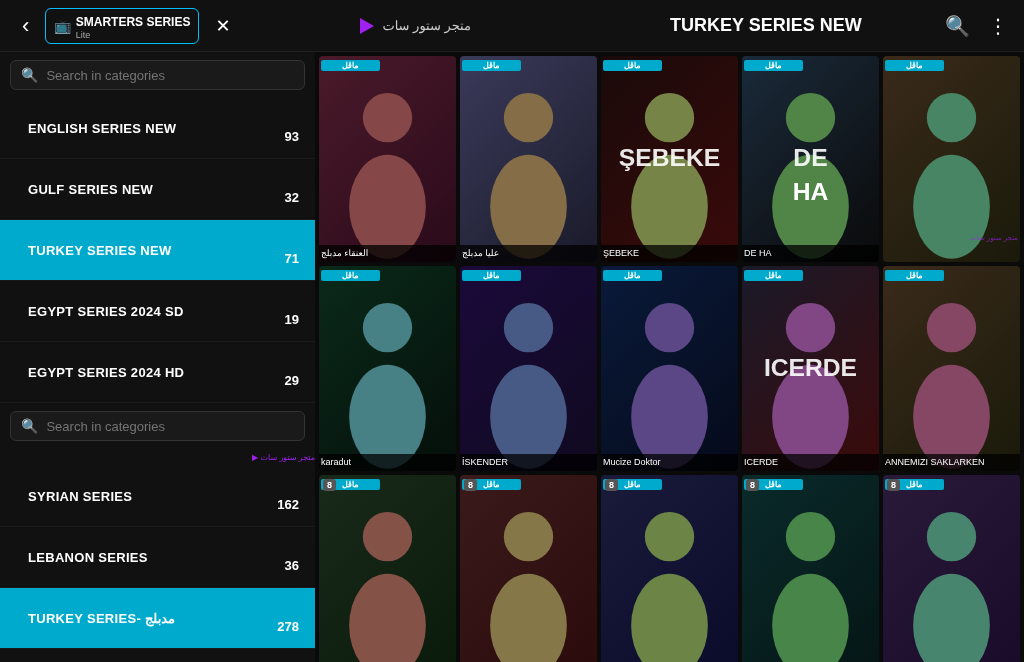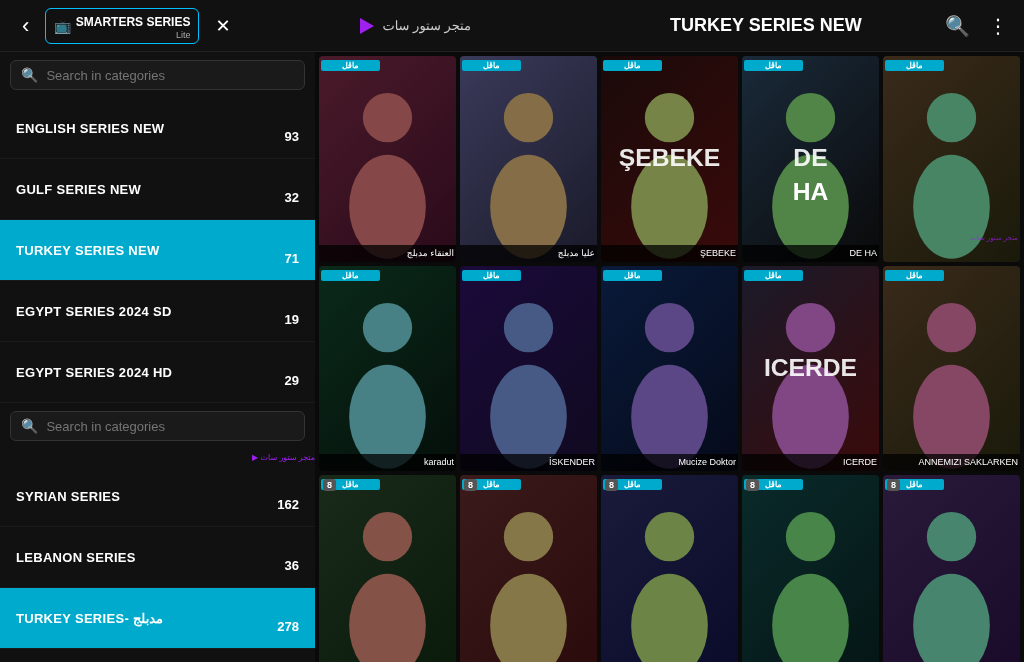--- a/index.html
+++ b/index.html
@@ -46,21 +46,21 @@
     .logo-text {
       font-size: 12px;
       font-weight: bold;
       color: #fff;
       line-height: 1.1;
     }
     .logo-lite {
       font-size: 9px;
       color: #aaa;
       display: block;
-      text-align: right;
+      text-align: left;
     }
     .close-btn {
       color: #fff;
       font-size: 18px;
       cursor: pointer;
       padding: 4px 10px;
     }
     .header-arabic {
       flex: 1;
       text-align: center;
@@ -152,20 +152,21 @@
     }
     .sidebar-item.active {
       background: #00aacc;
     }
     .sidebar-item-label {
       font-size: 13px;
       font-weight: bold;
       color: #fff;
       text-transform: uppercase;
       letter-spacing: 0.3px;
+      margin-left: 12px;
     }
     .sidebar-item-count {
       font-size: 13px;
       color: #fff;
       font-weight: bold;
       margin-top: 17px;
     }
 
     
     .grid-area {
@@ -207,21 +208,21 @@
     }
 
     .card-title {
       position: absolute;
       bottom: 0;
       left: 0;
       right: 0;
       background: rgba(0,0,0,0.75);
       color: #fff;
       font-size: 9px;
-      text-align: right;
+      text-align: left;
       padding: 3px 2px;
       line-height: 1.2;
     }
 
     .card-watermark {
       position: absolute;
       bottom: 20px;
       right: 2px;
       color: rgba(160,32,240,0.7);
       font-size: 7px;

